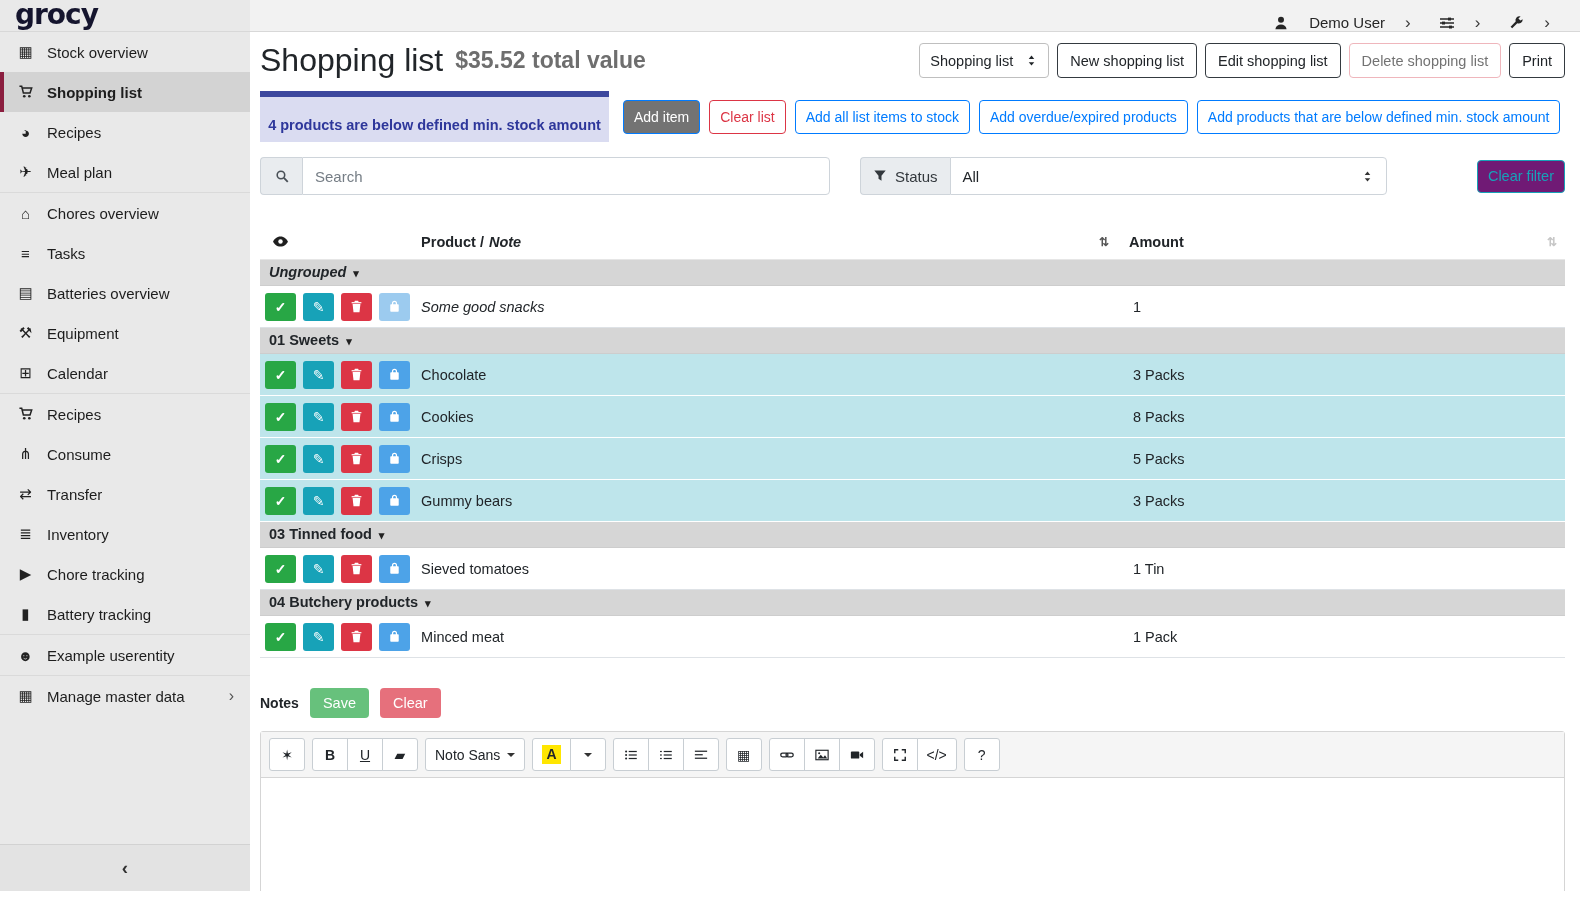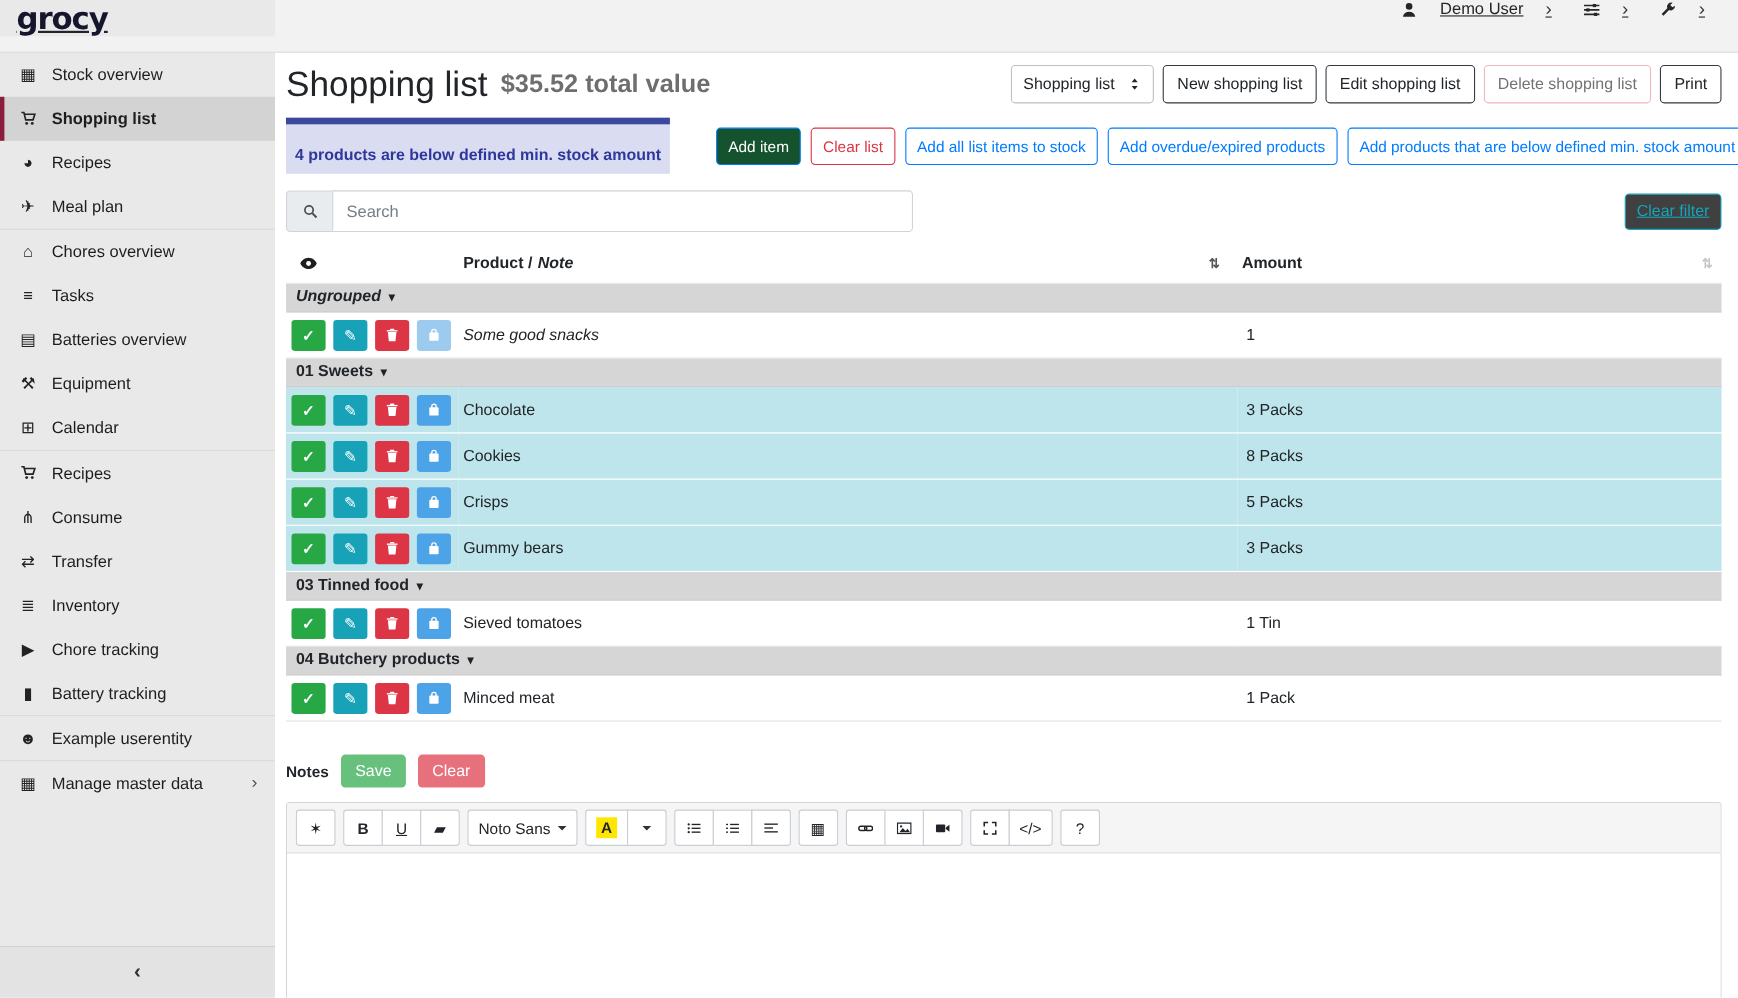--- a/index.html
+++ b/index.html
@@ -1,21 +1,21 @@
 <!DOCTYPE html>
 <html><head>
 <meta charset="utf-8">
 <style>
   * { box-sizing: border-box; margin: 0; padding: 0; }
   html,body { width:1580px; height:907px; overflow:hidden; }
   body { font-family:"Liberation Sans", sans-serif; font-size:14px; color:#212529; background:#fff; }
   button { font-family:inherit; cursor:pointer; }
 
   
-  .topbar { height:48px; background:#f2f2f2; border-bottom:1px solid #d8d8d8; display:flex; align-items:flex-start;text-decoration:underline; }
+  .topbar { height:32px; background:#f2f2f2; border-bottom:1px solid #d8d8d8; display:flex; align-items:flex-end; }
   .topbar-left { width:250px; background:#e9e9e9; display:flex; align-items:center; padding-left:15px; }
   .logo { font-family:"DejaVu Sans", sans-serif; font-size:28px; font-weight:800; letter-spacing:-1px; color:#15152e; cursor:pointer; }
   .topbar-right { margin-left:auto; display:flex; align-items:center; gap:28px; padding-right:30px; }
   .tb-item { display:flex; align-items:center; gap:20px; cursor:pointer; color:#262626; font-size:15px; }
   .chev { font-size:17px; color:#3a3a3a; line-height:1; }
 
   .ic16 { width:16px; height:16px; }
   .ic14 { width:14px; height:14px; }
   .ic13 { width:14px; height:14px; }
   .ic12 { width:13px; height:13px; }
@@ -40,37 +40,37 @@
   .page-title { font-size:32px; font-weight:500; color:#212529; }
   .page-subtitle { font-size:23px; color:#6e6e6e; margin-left:12px; font-weight:700; }
   .head-actions { margin-left:auto; display:flex; gap:8px; align-items:center; }
   .hsel { height:35px; border:1px solid #bfbfbf; border-radius:4px; background:#fff; display:flex; align-items:center; gap:12px; padding:0 10px; font-size:14.5px; cursor:pointer; }
   .hbtn { height:35px; border:1px solid #343a40; border-radius:4px; background:#fff; color:#212529; padding:0 12px; font-size:14.5px; }
   .hbtn.danger { border-color:#efb6bc; color:#737373; }
 
   .row2 { display:flex; align-items:center; margin-top:12px; gap:9px; }
   .banner { width:349px; flex-shrink:0; border-top:6px solid #3c479e; background:#dadcf1; color:#2e379b; font-weight:bold; font-size:14.5px; text-align:center; padding:20px 4px 9px; cursor:pointer; margin-right:5px; }
   .abtn { height:34px; border-radius:4px; font-size:14px; padding:0 10px; white-space:nowrap; }
-  .abtn.primary { background:#14532d; border:1px solid #007bff; color:#fff;margin-left:28px; }
+  .abtn.primary { background:#737373; border:1px solid #007bff; color:#fff; }
   .abtn.o-danger { background:#fff; border:1px solid #dc3545; color:#dc3545; }
   .abtn.o-primary { background:#fff; border:1px solid #007bff; color:#007bff; }
 
   .row3 { display:flex; align-items:center; margin-top:15px; }
   .igroup { display:flex; height:38px; width:570px; }
   .igroup .prepend { width:42px; background:#e9ecef; border:1px solid #ced4da; border-right:none; border-radius:4px 0 0 4px; display:flex; align-items:center; justify-content:center; color:#495057; }
   .igroup input { flex:1; border:1px solid #ced4da; border-radius:0 4px 4px 0; padding:0 12px; font-size:15px; font-family:inherit; color:#212529; outline:none; }
   .igroup input::placeholder { color:#757d85; }
   .sgroup { display:flex; height:38px; width:527px; margin-left:30px; }
   .sgroup .prepend { background:#e9ecef; border:1px solid #ced4da; border-right:none; border-radius:4px 0 0 4px; display:flex; align-items:center; gap:8px; padding:0 12px; font-size:15px; color:#33383d; }
   .sgroup .select { flex:1; background:#fff; border:1px solid #ced4da; border-radius:0 4px 4px 0; display:flex; align-items:center; padding:0 12px; font-size:15px; cursor:pointer; }
   .sgroup .select .car { margin-left:auto; color:#333; }
-  .clear-filter { margin-left:auto; height:33px; background:#404040; border:1px solid #17a2b8; color:#17a2b8; border-radius:4px; padding:0 10px; font-size:14.5px;text-decoration:underline; }
+  .clear-filter { margin-left:auto; height:33px; background:#701a75; border:1px solid #17a2b8; color:#17a2b8; border-radius:4px; padding:0 10px; font-size:14.5px; }
 
   
-  table.sl { width:100%; border-collapse:collapse; margin-top:14px; font-size:14.5px; }
+  table.sl { width:100%; border-collapse:collapse; margin-top:32px; font-size:14.5px; }
   table.sl col.c1 { width:150px; } table.sl col.c3 { width:440px; }
   th { text-align:left; font-weight:bold; padding:6px 4px 9px; border-bottom:1px solid #e6e6e6; }
   .th-flex { display:flex; align-items:center; }
   .th-note { font-style:italic; margin-left:5px; }
   .sort { margin-left:auto; margin-right:12px; font-size:12px; }
   .sort.on { color:#555; } .sort.off { color:#c6c6c6; margin-right:4px; }
   tr.group td { background:#d6d6d6; padding:4px 9px 5px; font-weight:bold; border-bottom:1px solid #cdcdcd; cursor:pointer; }
   tr.group .gcaret { font-size:11px; margin-left:7px; color:#222; }
   tr.group .it { font-style:italic; }
   tr.prow td { border-bottom:1px solid #dee2e6; padding:6px 4px; height:42px; vertical-align:middle; }
@@ -353,20 +353,34 @@
 
     <div class="row3">
       <div class="igroup">
         <div class="prepend">
             <svg class="ic14">
               <use href="#i-search"></use>
             </svg>
           </div>
         <input type="text" placeholder="Search" style="">
       </div>
+      <div class="sgroup">
+        <div class="prepend">
+          <svg class="ic13">
+              <use href="#i-funnel"></use>
+            </svg>
+          <span>Status</span>
+        </div>
+        <div class="select">
+          <span>All</span>
+          <svg class="ic12 car">
+              <use href="#i-updown"></use>
+            </svg>
+        </div>
+      </div>
       <button class="clear-filter">Clear filter</button>
     </div>
 
     <table class="sl">
       <colgroup>
           <col class="c1">
           <col>
           <col class="c3">
         </colgroup>
       <thead>

